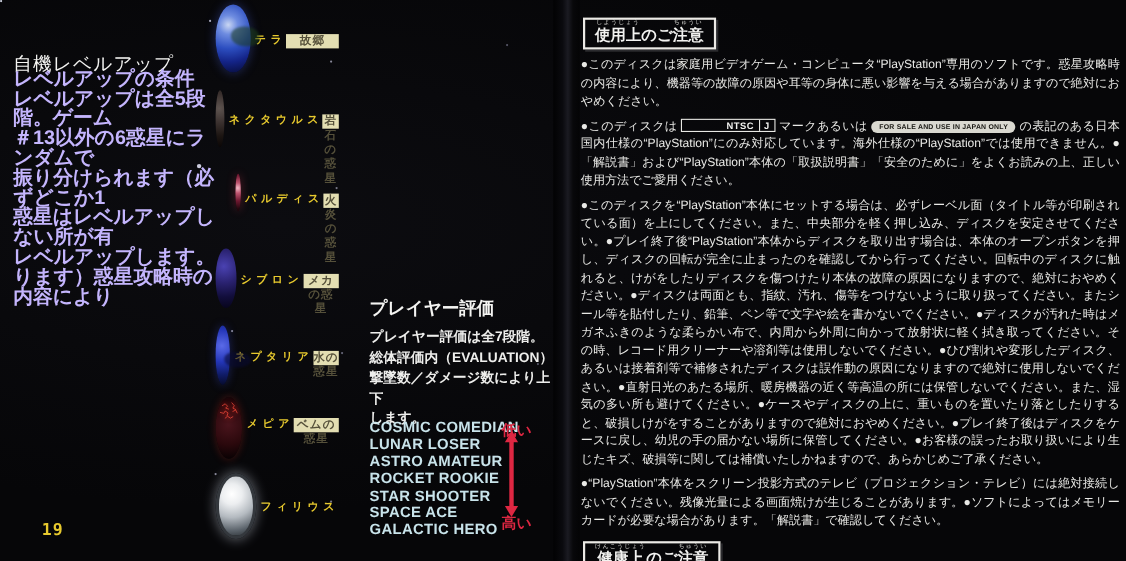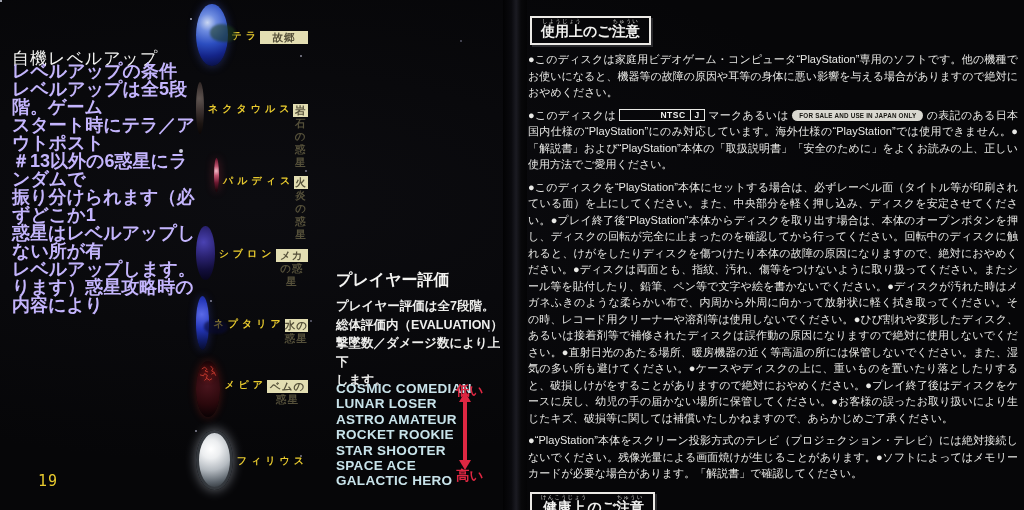--- a/index.html
+++ b/index.html
@@ -26,21 +26,21 @@
   .ranks{position:absolute;left:336px;top:381px;font-size:13.5px;font-weight:bold;line-height:15.4px;
     color:var(--rank,#c8e3ea);letter-spacing:.3px;}
   .scale-low{position:absolute;left:456px;top:382px;}
   .scale-high{position:absolute;left:456px;top:467px;}
   .scale-low,.scale-high{font-size:13.5px;font-weight:bold;color:var(--red,#de2742);}
   .arrow{position:absolute;left:463px;top:401px;width:4px;height:60px;background:var(--red,#de2742);}
   .arrow::before,.arrow::after{content:"";position:absolute;left:-4px;border-left:6px solid transparent;border-right:6px solid transparent;}
   .arrow::before{top:-9px;border-bottom:10px solid var(--red,#de2742);}
   .arrow::after{bottom:-9px;border-top:10px solid var(--red,#de2742);}
   .page-number{position:absolute;left:38px;top:472px;font-family:"DejaVu Sans Mono",monospace;
-    font-size:15px;font-weight:normal;color:var(--yellow,#e7c628);letter-spacing:1px;}
+    font-size:15px;font-weight:bold;color:var(--yellow,#e7c628);letter-spacing:1px;}
   
   .planet-entry{position:absolute;left:196px;width:112px;display:flex;flex-direction:row;align-items:center;}
   .planet-name{font-size:10px;font-weight:bold;color:var(--yellow,#e7d23c);letter-spacing:4px;margin-bottom:3px;white-space:nowrap;text-indent:4px;}
   .planet-bar{width:94px;height:13px;background:var(--bar-bg,#e3deb2);color:var(--bar-text,#55503a);
     font-size:10.5px;font-weight:bold;text-align:center;line-height:13px;letter-spacing:1px;}
   .planet{border-radius:50%;margin-bottom:4px;position:relative;}
   .pl-terra{width:62px;height:62px;background:radial-gradient(circle at 36% 30%,#c9d6f2 0%,#6e8ce0 18%,#2c4ec0 45%,#142488 70%,#060a30 100%);box-shadow:0 0 10px rgba(80,110,255,.35);}
   .pl-terra::after{content:"";position:absolute;left:14px;top:20px;width:26px;height:18px;border-radius:50% 60% 40% 55%;
     background:rgba(28,60,24,.55);filter:blur(1px);}
   .pl-nectaurus{width:52px;height:52px;background:radial-gradient(circle at 40% 32%,#5e5450 0%,#3c3230 35%,#1c1512 70%,#0a0606 100%);}
@@ -78,21 +78,20 @@
 <div class="spread">
 
   <section class="left-page">
     <div class="stars"></div>
 
     <h1 class="page-title">自機レベルアップ</h1>
 
     <div class="intro">
       <div>レベルアップの条件</div>
       <div>レベルアップは全5段階。ゲーム</div>
-      <div>スタート時にテラ／アウトポスト</div>
       <div>＃13以外の6惑星にランダムで</div>
       <div>振り分けられます（必ずどこか1</div>
       <div>惑星はレベルアップしない所が有</div>
       <div>レベルアップします。</div>
       <div>ります）惑星攻略時の内容により</div>
     </div>
 
     <div class="planet-entry" style="top:4px">
       <div class="planet pl-terra"></div>
       <div class="planet-name">テラ</div>
@@ -173,21 +172,21 @@
   </section>
 
   <div class="gutter"></div>
 
   <section class="right-page">
 
     <div class="notice-header">
       <ruby><span>使用上</span><rt>しようじょう</rt></ruby><ruby><span>のご</span><rt></rt></ruby><ruby><span>注意</span><rt>ちゅうい</rt></ruby>
     </div>
 
-    <p class="jp-par">●このディスクは家庭用ビデオゲーム・コンピュータ“PlayStation”専用のソフトです。他の機種でお使いになると、機器等の故障の原因や耳等の身体に悪い影響を与える場合がありますので絶対におやめください。</p>
+    <p class="jp-par">●このディスクは家庭用ビデオゲーム・コンピュータ“PlayStation”専用のソフトです。惑星攻略時の内容により、機器等の故障の原因や耳等の身体に悪い影響を与える場合がありますので絶対におやめください。</p>
 
     <p class="jp-par"><span>●このディスクは </span><span class="ntsc-mark"><span class="cell">NTSC</span><span class="cell">J</span></span><span> マークあるいは </span><span class="japan-badge">FOR SALE AND USE IN JAPAN ONLY</span><span> の表記のある日本国内仕様の“PlayStation”にのみ対応しています。海外仕様の“PlayStation”では使用できません。●「解説書」および“PlayStation”本体の「取扱説明書」「安全のために」をよくお読みの上、正しい使用方法でご愛用ください。</span></p>
 
     <p class="jp-par">●このディスクを“PlayStation”本体にセットする場合は、必ずレーベル面（タイトル等が印刷されている面）を上にしてください。また、中央部分を軽く押し込み、ディスクを安定させてください。●プレイ終了後“PlayStation”本体からディスクを取り出す場合は、本体のオープンボタンを押し、ディスクの回転が完全に止まったのを確認してから行ってください。回転中のディスクに触れると、けがをしたりディスクを傷つけたり本体の故障の原因になりますので、絶対におやめください。●ディスクは両面とも、指紋、汚れ、傷等をつけないように取り扱ってください。またシール等を貼付したり、鉛筆、ペン等で文字や絵を書かないでください。●ディスクが汚れた時はメガネふきのような柔らかい布で、内周から外周に向かって放射状に軽く拭き取ってください。その時、レコード用クリーナーや溶剤等は使用しないでください。●ひび割れや変形したディスク、あるいは接着剤等で補修されたディスクは誤作動の原因になりますので絶対に使用しないでください。●直射日光のあたる場所、暖房機器の近く等高温の所には保管しないでください。また、湿気の多い所も避けてください。●ケースやディスクの上に、重いものを置いたり落としたりすると、破損しけがをすることがありますので絶対におやめください。●プレイ終了後はディスクをケースに戻し、幼児の手の届かない場所に保管してください。●お客様の誤ったお取り扱いにより生じたキズ、破損等に関しては補償いたしかねますので、あらかじめご了承ください。</p>
 
     <p class="jp-par">●“PlayStation”本体をスクリーン投影方式のテレビ（プロジェクション・テレビ）には絶対接続しないでください。残像光量による画面焼けが生じることがあります。●ソフトによってはメモリーカードが必要な場合があります。「解説書」で確認してください。</p>
 
     <div class="notice-header">
       <ruby><span>健康上</span><rt>けんこうじょう</rt></ruby><ruby><span>のご</span><rt></rt></ruby><ruby><span>注意</span><rt>ちゅうい</rt></ruby>
     </div>

